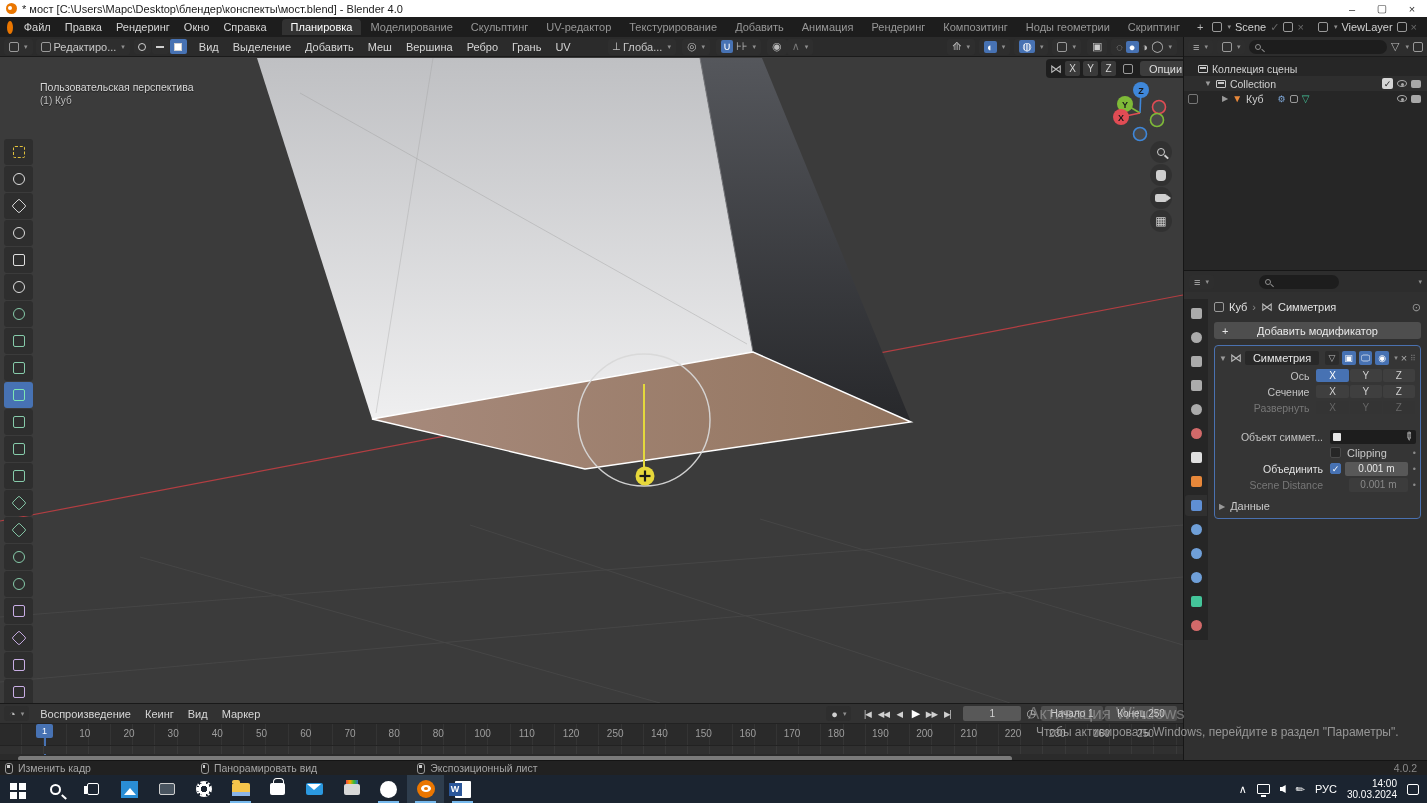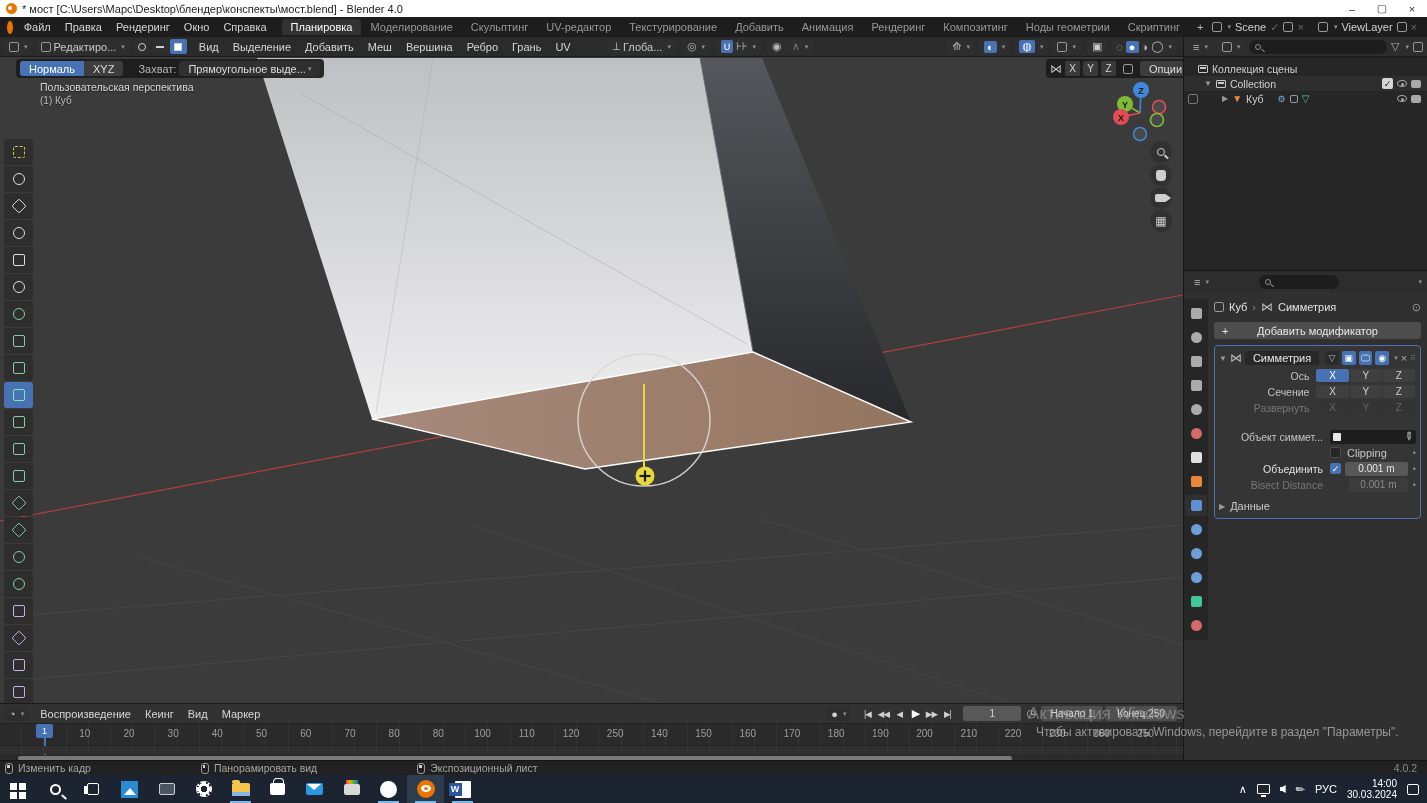--- a/index.html
+++ b/index.html
@@ -327,29 +327,20 @@
       <circle cx="1140" cy="77" r="6.5" fill="#55555588" stroke="#3f87d9" stroke-width="1.6"></circle>
       <circle cx="1141" cy="33" r="8" fill="#3f87d9"></circle>
       <circle cx="1125" cy="47" r="8" fill="#7fba38"></circle>
       <circle cx="1121" cy="60" r="8" fill="#e14c54"></circle>
       <text x="1141" y="36.5" font-size="9" font-weight="bold" fill="#17181a" text-anchor="middle" font-family="Liberation Sans, sans-serif">Z</text>
       <text x="1125" y="50.5" font-size="9" font-weight="bold" fill="#17181a" text-anchor="middle" font-family="Liberation Sans, sans-serif">Y</text>
       <text x="1121" y="63.5" font-size="9" font-weight="bold" fill="#17181a" text-anchor="middle" font-family="Liberation Sans, sans-serif">X</text>
     </g>
   </svg>
 
-  <div class="a float" style="left:16px;top:2px">
-    <span class="seg blue" style="border-radius:3px 0 0 3px">Нормаль</span>
-    <span class="seg" style="border-radius:0 3px 3px 0;margin-left:-3px">XYZ</span>
-    <span style="color:#b5b5b5;margin-left:12px">Захват:</span>
-    <span class="seg" style="background:#303030">
-        <span>Прямоугольное выде...</span>
-        <span class="dd">▾</span>
-      </span>
-  </div>
   <div class="a float" style="left:1046px;top:2px">
     <span style="color:#bbb;font-size:12px">⋈</span>
     <span class="axbtn">X</span>
     <span class="axbtn">Y</span>
     <span class="axbtn">Z</span>
     <span class="sqicon" style="margin-left:4px"></span>
     <span class="seg" style="margin-left:4px">
         <span>Опции</span>
       </span>
   </div>
@@ -600,21 +591,21 @@
         <span style="flex:1"></span>
           <span class="dot">•</span>
       </div>
       <div class="prow">
         <span class="plabel" style="color:#e0e0e0">Объединить</span>
         <span class="cbx on">✓</span>
         <span class="vfield" style="flex:1;margin-left:4px">0.001 m</span>
         <span class="dot">•</span>
       </div>
       <div class="prow">
-        <span class="plabel" style="color:#777">Bisect Distance</span>
+        <span class="plabel" style="color:#777">Scene Distance</span>
         <span class="vfield dis" style="flex:1;margin-left:19px">0.001 m</span>
         <span class="dot">•</span>
       </div>
       <div class="row" style="gap:5px;margin-top:8px">
         <span style="color:#9a9a9a;font-size:8px">▶</span>
         <span>Данные</span>
       </div>
     </div>
   </div>
 </div>

